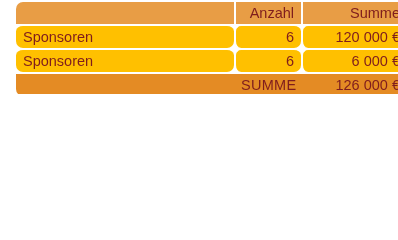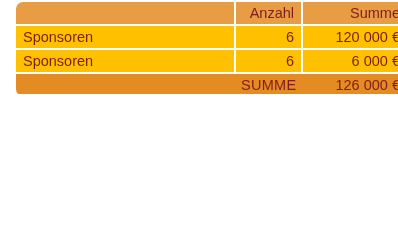--- a/index.html
+++ b/index.html
@@ -74,20 +74,21 @@
 
   
   tr.body-row td.b-count,
   tr.body-row td.b-sum,
   tr.head-row th.h-count,
   tr.head-row th.h-sum {
     border-left: 2px solid #ffffff;
   }
   tr.body-row > * {
     border-top: 2px solid #ffffff;
+    border-radius: 7px;
   }
   tr.sum-row > * {
     border-top: 2px solid #ffffff;
   }
 
   
   tr.sum-row > * {
     background: #e48b24;
     font-weight: bold;
     height: 22px;

